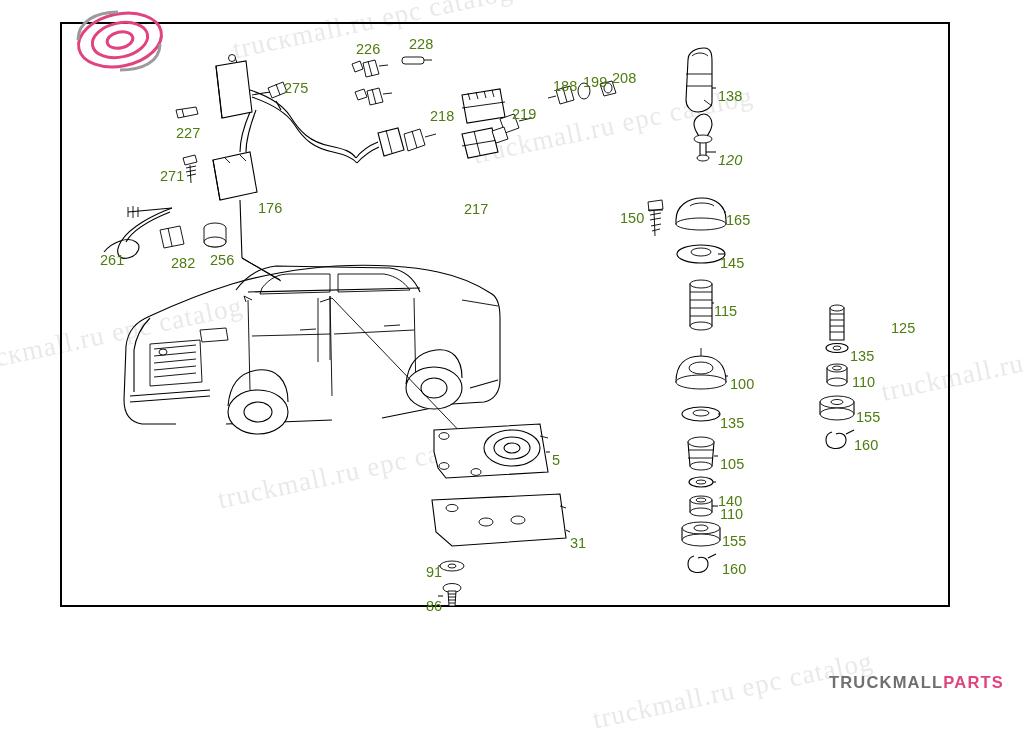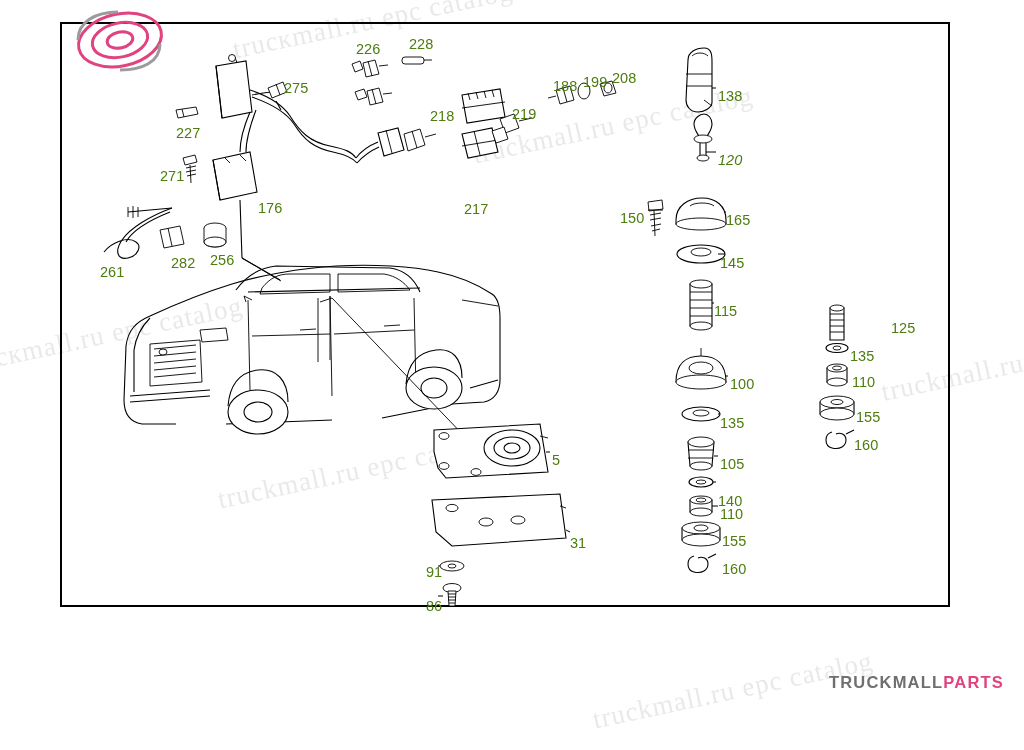--- a/index.html
+++ b/index.html
@@ -361,21 +361,21 @@
       <path d="M443 596 L438 596"></path>
     </g>
   </svg>
 
   <div class="lbl" style="left:356px;top:41px;">226</div>
   <div class="lbl" style="left:409px;top:36px;">228</div>
   <div class="lbl" style="left:284px;top:80px;">275</div>
   <div class="lbl" style="left:176px;top:125px;">227</div>
   <div class="lbl" style="left:160px;top:168px;">271</div>
   <div class="lbl" style="left:258px;top:200px;">176</div>
-  <div class="lbl" style="left:100px;top:264px;">261</div>
+  <div class="lbl" style="left:100px;top:252px;">261</div>
   <div class="lbl" style="left:171px;top:255px;">282</div>
   <div class="lbl" style="left:210px;top:252px;">256</div>
   <div class="lbl" style="left:430px;top:108px;">218</div>
   <div class="lbl" style="left:512px;top:106px;">219</div>
   <div class="lbl" style="left:464px;top:169px;margin-top:32px;">217</div>
   <div class="lbl" style="left:553px;top:78px;">188</div>
   <div class="lbl" style="left:583px;top:74px;">199</div>
   <div class="lbl" style="left:612px;top:70px;">208</div>
   <div class="lbl" style="left:718px;top:88px;">138</div>
   <div class="lbl" style="left:718px;top:152px;font-style:italic;">120</div>

